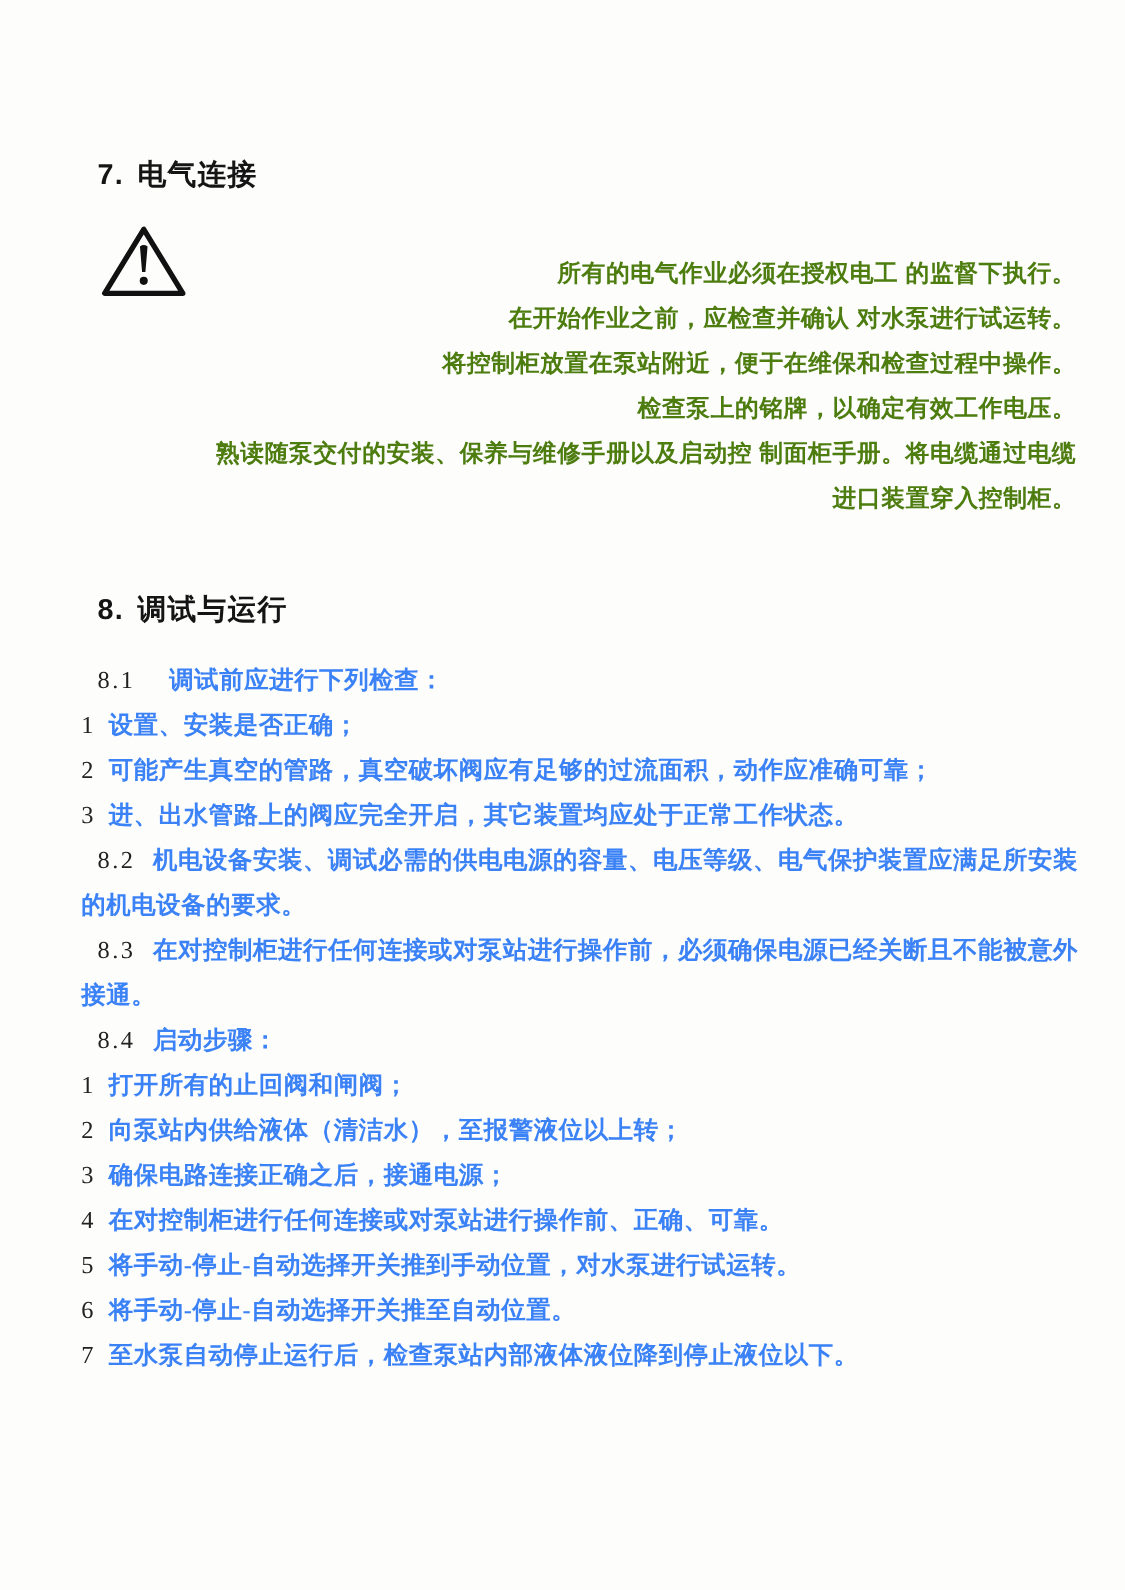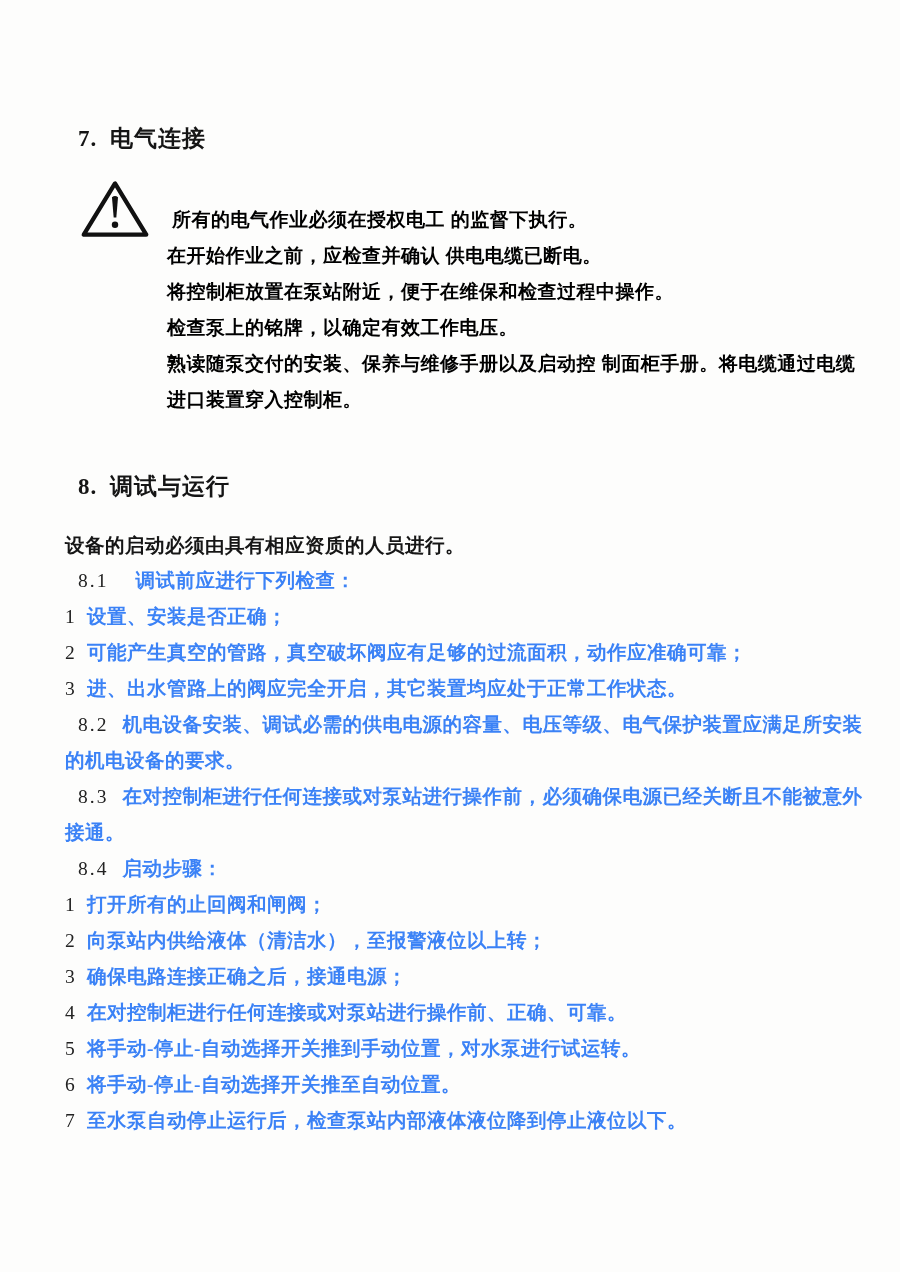--- a/index.html
+++ b/index.html
@@ -9,33 +9,33 @@
     width:900px;height:1272px;
     margin:0 auto;
     background:#fdfdfc;
     color:#1c1c1c;
     overflow:hidden;
     font-family:"Liberation Serif","DejaVu Serif",serif;
   }
   
   .sec-heading{
     position:absolute;left:78px;
-    font-family:Liberation Serif, serif;
+    font-family:Liberation Sans, sans-serif;
     font-weight:bold;font-size:23px;line-height:30px;
     color:#151515;letter-spacing:1px;
     white-space:nowrap;
   }
   .sec-heading .hnum{display:inline-block;min-width:32px;}
   
   .warning-icon{position:absolute;left:79px;top:178px;width:72px;height:64px;}
   .warning-text{
     position:absolute;left:167px;top:202px;width:694px;
     font-family:"Liberation Sans","DejaVu Sans",sans-serif;
     font-weight:bold;font-size:19px;line-height:36px;
-    color:#000000;letter-spacing:0.5px;
+    color:#4d7c0f;letter-spacing:0.5px;text-align:right;
   }
   .warning-text .wline{margin:0;}
   .warning-text .wline.ind{padding-left:5px;}
   
   .body-flow{
     position:absolute;left:65px;top:527px;width:806px;
     font-size:19.5px;line-height:36px;color:#222;
     letter-spacing:0.5px;
   }
   .body-flow p{margin:0;padding:0;}
@@ -62,33 +62,32 @@
   <div class="warning-icon">
     <svg width="72" height="64" viewBox="0 0 76 66">
       <path d="M38 5 L5 59 L71 59 Z" fill="none" stroke="#111" stroke-width="4.5" stroke-linejoin="round"></path>
       <path d="M34.8 19.5 Q38 17 41.2 19.5 L39.4 41 L36.6 41 Z" fill="#111"></path>
       <circle cx="38" cy="48.5" r="3.4" fill="#111"></circle>
     </svg>
   </div>
 
   <div class="warning-text">
     <p class="wline ind">所有的电气作业必须在授权电工 的监督下执行。</p>
-    <p class="wline">在开始作业之前，应检查并确认 供电电缆已断电。</p>
+    <p class="wline">在开始作业之前，应检查并确认 对水泵进行试运转。</p>
     <p class="wline">将控制柜放置在泵站附近，便于在维保和检查过程中操作。</p>
     <p class="wline">检查泵上的铭牌，以确定有效工作电压。</p>
     <p class="wline">熟读随泵交付的安装、保养与维修手册以及启动控 制面柜手册。将电缆通过电缆进口装置穿入控制柜。</p>
   </div>
 
   <div class="sec-heading" style="top:472px;">
     <span class="hnum">8.</span><span>调试与运行</span>
   </div>
 
   <div class="body-flow">
 
-    <p class="intro">设备的启动必须由具有相应资质的人员进行。</p>
 
     <p class="clause"><span class="cnum">8.1</span><span class="gap-wide"></span><span class="muted">调试前应进行下列检查：</span></p>
 
     <p class="sub-item"><span class="snum">1</span><span class="muted">设置、安装是否正确；</span></p>
     <p class="sub-item"><span class="snum">2</span><span class="muted">可能产生真空的管路，真空破坏阀应有足够的过流面积，动作应准确可靠；</span></p>
     <p class="sub-item"><span class="snum">3</span><span class="muted">进、出水管路上的阀应完全开启，其它装置均应处于正常工作状态。</span></p>
 
     <p class="clause"><span class="cnum">8.2</span><span class="gap-narrow"></span><span class="muted">机电设备安装、调试必需的供电电源的容量、电压等级、电气保护装置应满足所安装的机电设备的要求。</span></p>
 
     <p class="clause"><span class="cnum">8.3</span><span class="gap-narrow"></span><span class="muted">在对控制柜进行任何连接或对泵站进行操作前，必须确保电源已经关断且不能被意外接通。</span></p>

